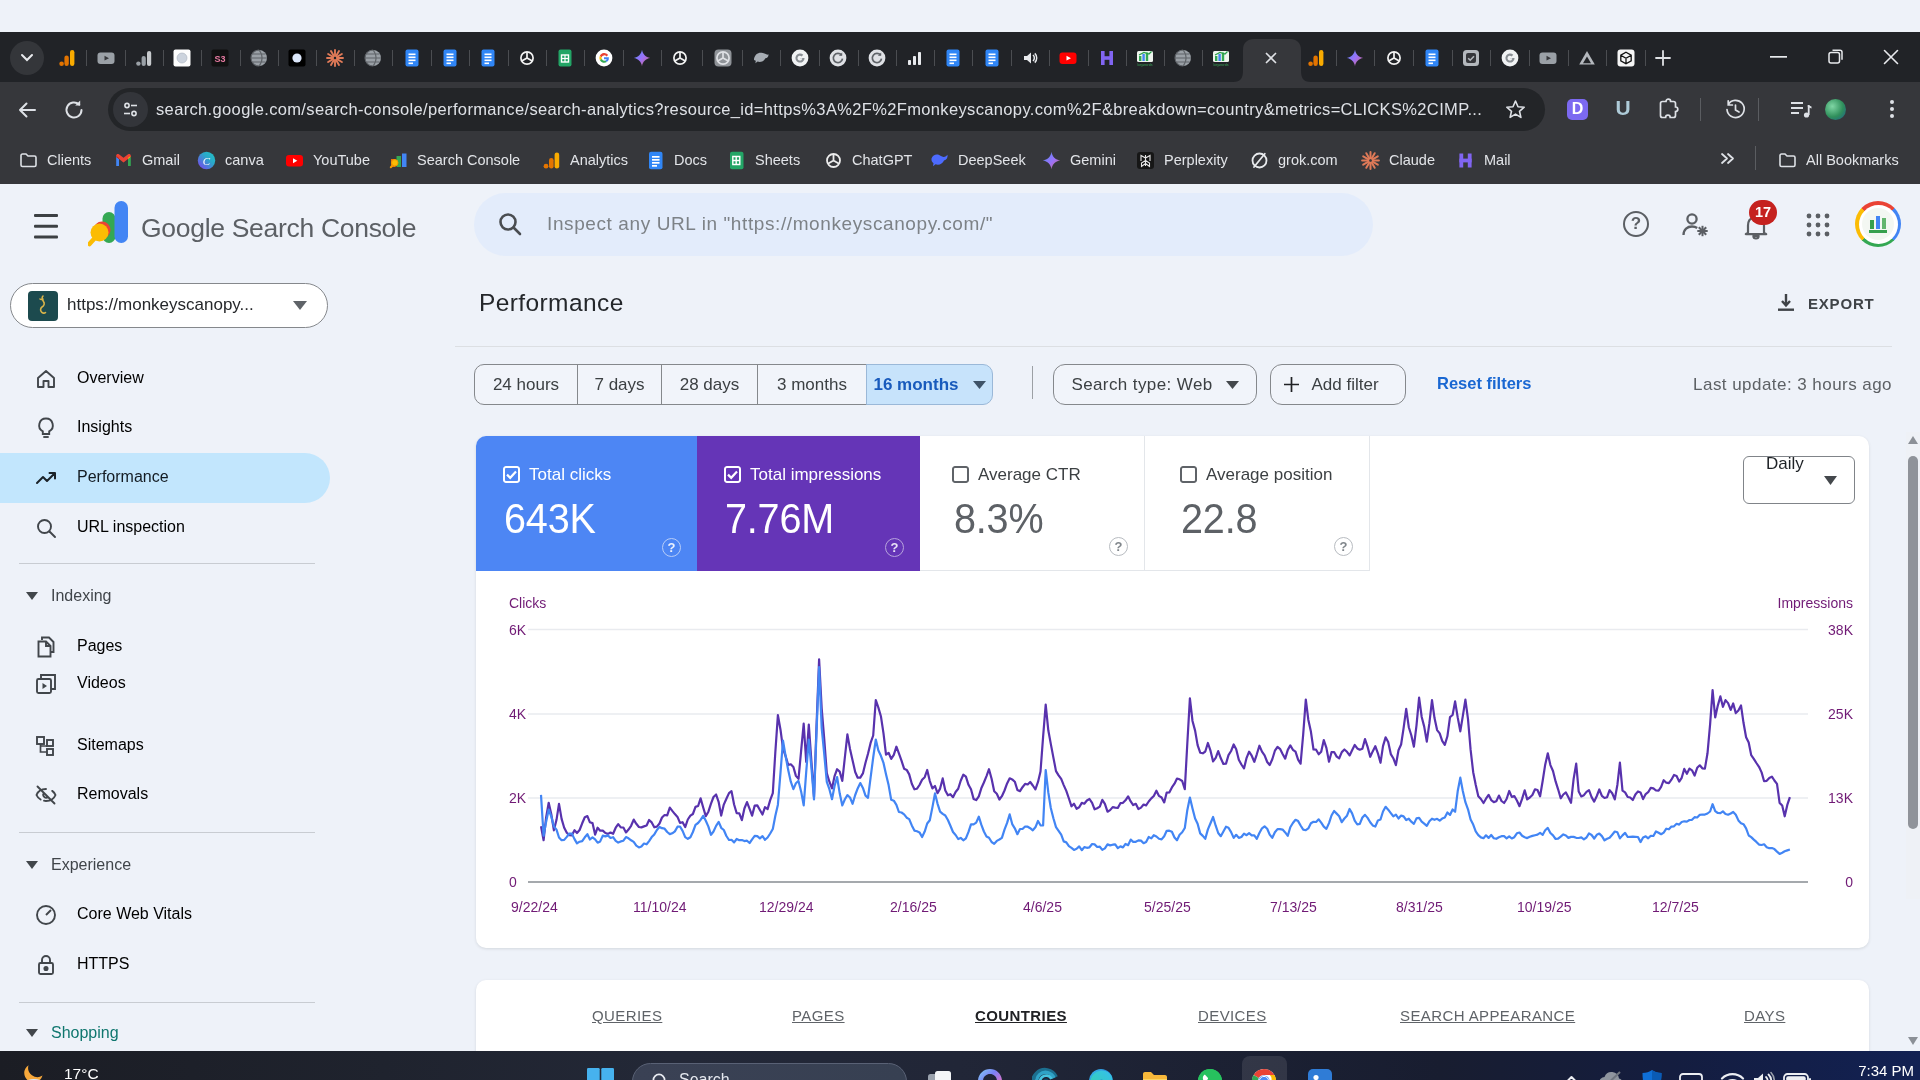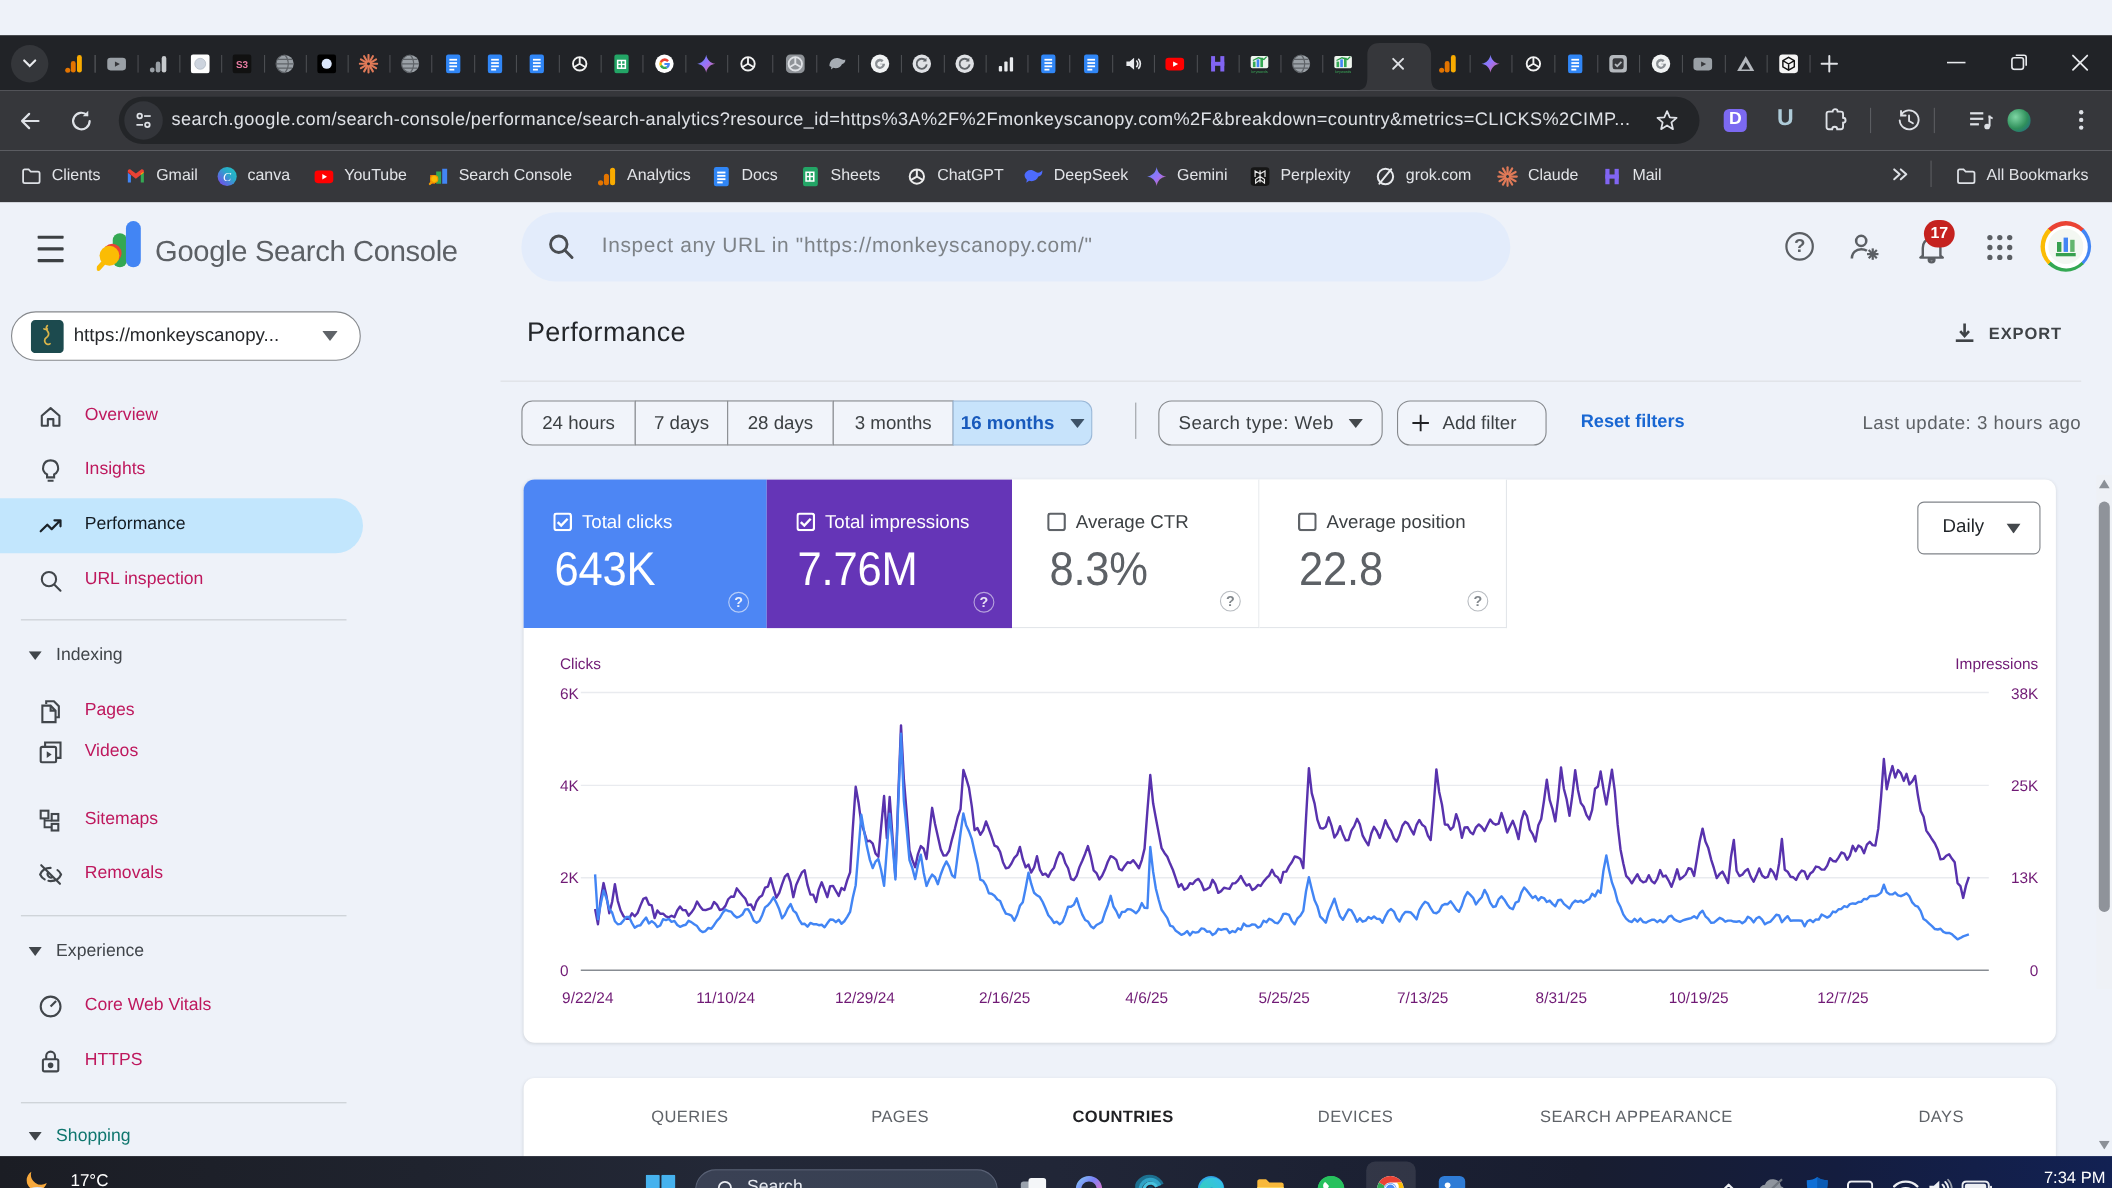--- a/index.html
+++ b/index.html
@@ -7,32 +7,32 @@
   .abs { position:absolute; }
   #stage { position:relative; width:1920px; height:1080px;margin-top:32px; }
   #tabstrip { left:0; top:0; width:1920px; height:50px; background:#212327; }
   #toolbar { left:0; top:50px; width:1920px; height:55px; background:#36373b; }
   #bookmarks { left:0; top:105px; width:1920px; height:47px; background:#36373b; }
   .tabsep { position:absolute; top:18px; width:1px; height:16px; background:#4b4d51; }
   .fav { position:absolute; top:17px; width:18px; height:18px; }
   .bmitem { position:absolute; top:116px; height:24px; display:flex; align-items:center; color:#e2e4e8; font-size:14.5px; }
   .bmi { margin-right:9px; width:19px; height:19px; flex:none; }
   #content { left:0; top:152px; width:1920px; height:867px; background:#eef2f9; }
-  .navitem { position:absolute; left:0; width:330px; height:40px; color:#be185d; font-size:16px; }
+  .navitem { position:absolute; left:0; width:330px; height:40px; color:#000000; font-size:16px; }
   .navitem .ic { position:absolute; left:34px; top:8px; width:24px; height:24px; }
   .navitem .lbl { position:absolute; left:77px; top:10px; }
   .navdiv { position:absolute; left:19px; width:296px; height:1px; background:#c8ccd2; }
   .chip { position:absolute; top:332px; height:41px; background:#f1f4fa; border:1px solid #85888c; color:#3c4043; font-size:17px; display:flex; align-items:center; justify-content:center; }
   .mtile { position:absolute; top:404px; height:135px; }
   .mtile .cb { position:absolute; left:27px; top:30px; width:17px; height:17px; border-radius:2.5px; }
   .mtile .tl { position:absolute; left:53px; top:29px; font-size:17px; }
   .mtile .val { position:absolute; left:28px; top:58px; font-size:43px; letter-spacing:-.2px; transform:scaleX(.92); transform-origin:left top; }
   .mtile .q { position:absolute; right:16px; bottom:14px; width:19px; height:19px; border-radius:50%; font-size:13px; line-height:18px; text-align:center; font-weight:700; }
   .axlab { position:absolute; font-size:14px; color:#701a75; }
-  .btab { position:absolute; top:975px; font-size:15px; color:#5f6368; letter-spacing:.4px; }
+  .btab { position:absolute; top:975px; font-size:15px; color:#5f6368; letter-spacing:.4px;text-decoration:underline; }
   #taskbar { left:0; top:1019px; width:1920px; height:61px; background:linear-gradient(90deg,#1b1d24 0%,#1f232e 20%,#232837 35%,#212637 50%,#1c2133 63%,#181d30 75%,#141d3f 87%,#122153 100%); }
   .dash { position:absolute; top:1071px; width:9px; height:3px; border-radius:2px; background:#9aa0ab; }
 </style>
 </head>
 <body>
 <div id="stage">
 <div id="tabstrip" class="abs"></div>
 <div id="toolbar" class="abs"></div>
 <div id="bookmarks" class="abs"></div>
 <div id="content" class="abs"></div>
@@ -786,21 +786,21 @@
   <div class="mtile" style="left:1145px;width:225px;background:#fff;border-right:1px solid #e3e6ea;border-bottom:1px solid #e3e6ea">
     <svg class="cb" style="left:35px" viewBox="0 0 17 17">
           <rect x="1" y="1" width="15" height="15" rx="2" fill="none" stroke="#5f6368" stroke-width="2"></rect>
         </svg>
     <div class="tl" style="color:#3c4043;left:61px">Average position</div>
     <div class="val" style="color:#5d6166;left:36px">22.8</div>
     <div class="q" style="color:#80868b;border:1.5px solid #b8bcc1">?</div>
   </div>
 
   <div class="abs" style="left:1743px;top:424px;width:112px;height:48px;border-radius:6px;background:#fff;border:1px solid #808489"></div>
-  <div class="abs" style="left:1766px;top:437px;font-size:17px;color:#1f2327">Daily</div>
+  <div class="abs" style="left:1766px;top:422px;font-size:17px;color:#1f2327">Daily</div>
   <svg class="abs" style="left:1824px;top:444px" width="13" height="9" viewBox="0 0 13 9">
         <path d="M0 0 L13 0 L6.5 9 Z" fill="#44484c"></path>
       </svg>
 
   <div class="axlab" style="left:509px;top:563px">Clicks</div>
   <div class="axlab" style="left:509px;top:590px">6K</div>
   <div class="axlab" style="left:509px;top:674px">4K</div>
   <div class="axlab" style="left:509px;top:758px">2K</div>
   <div class="axlab" style="left:509px;top:842px">0</div>
   <div class="axlab" style="left:1688px;top:563px;width:165px;text-align:right">Impressions</div>

